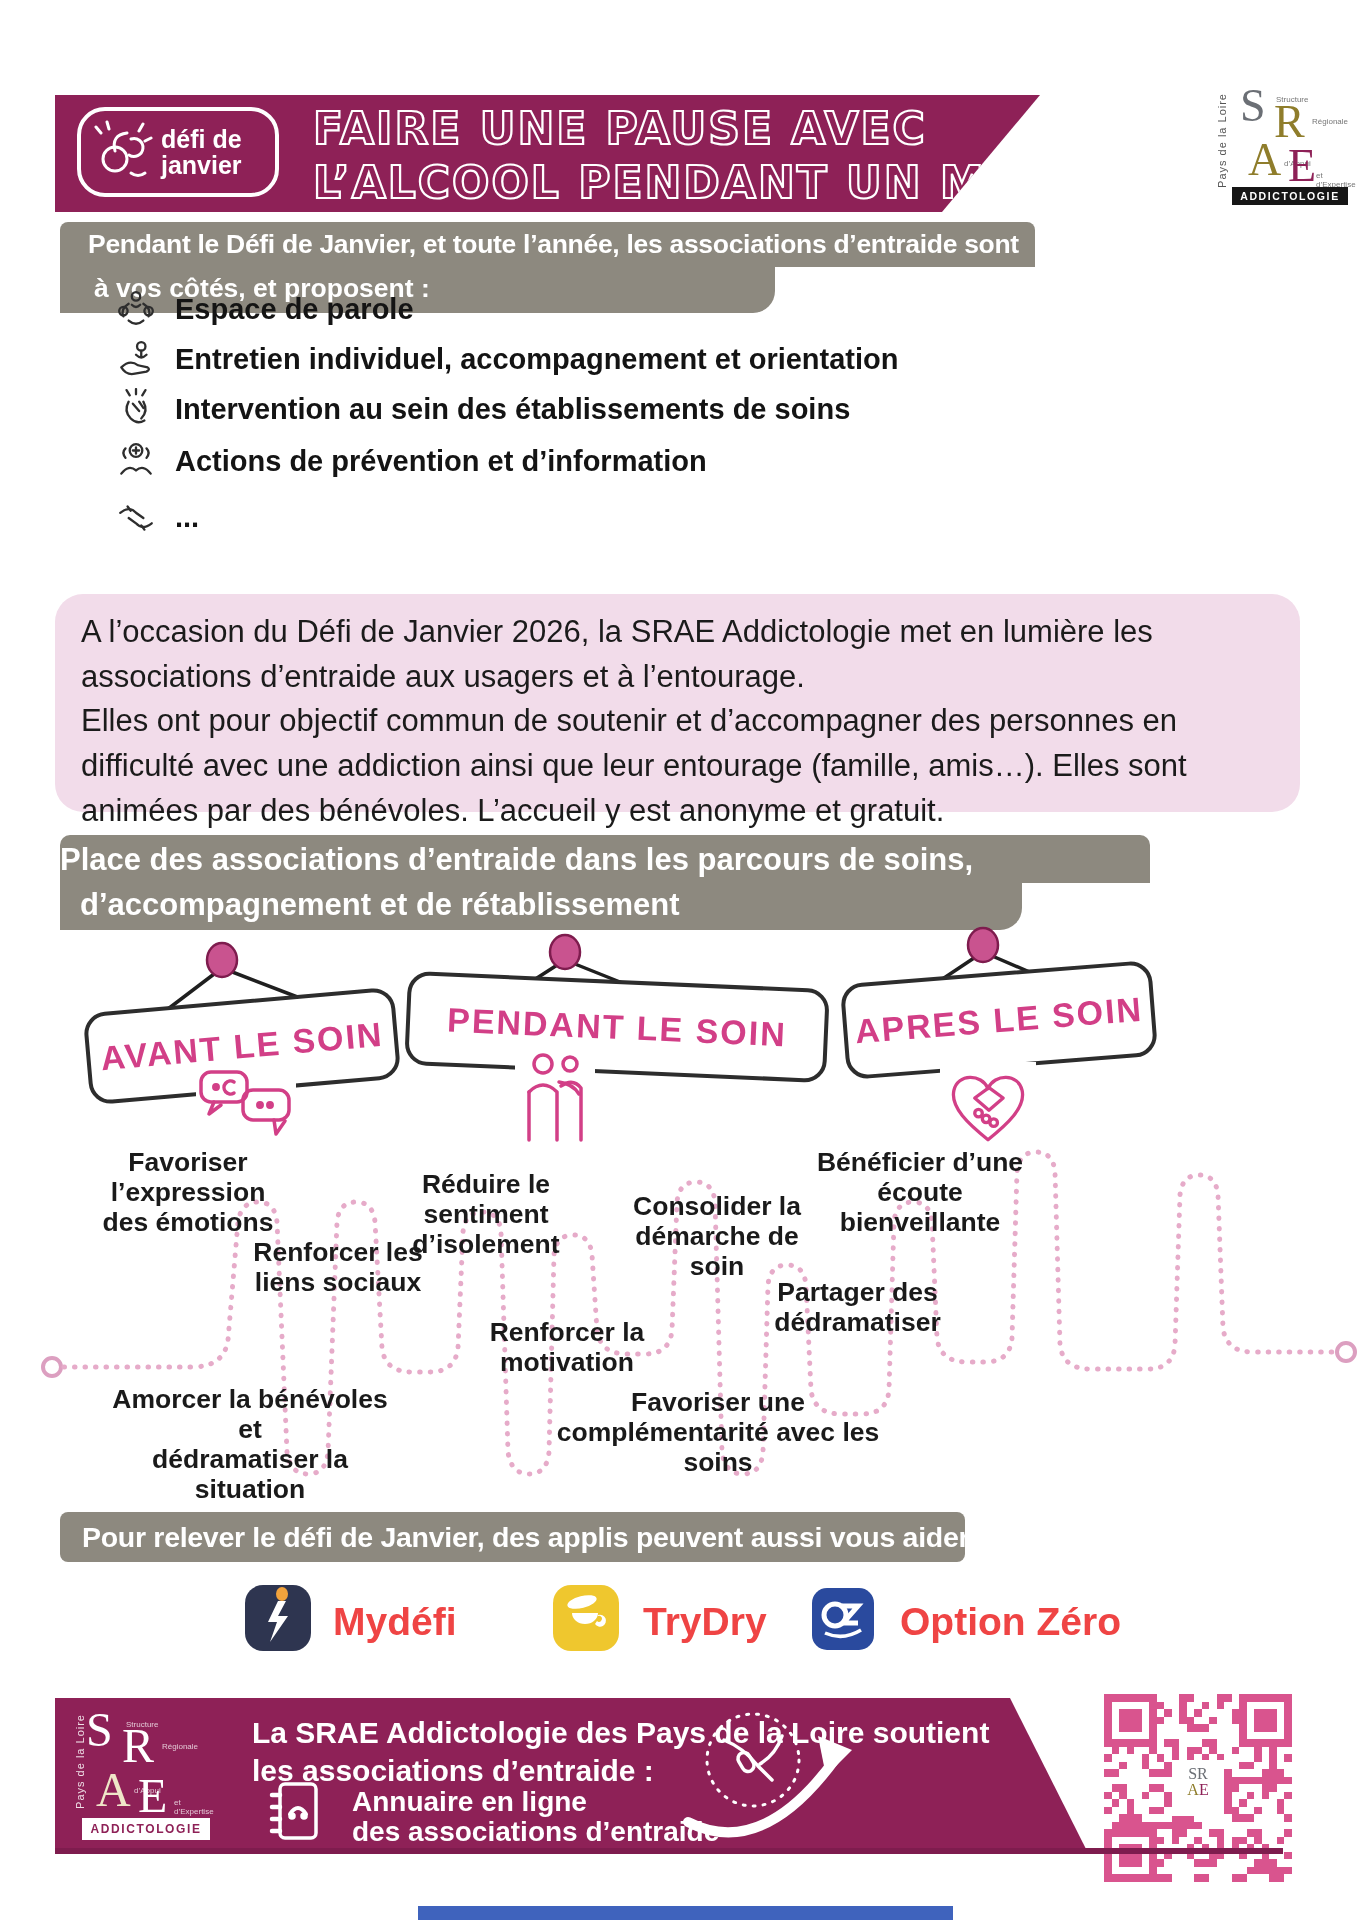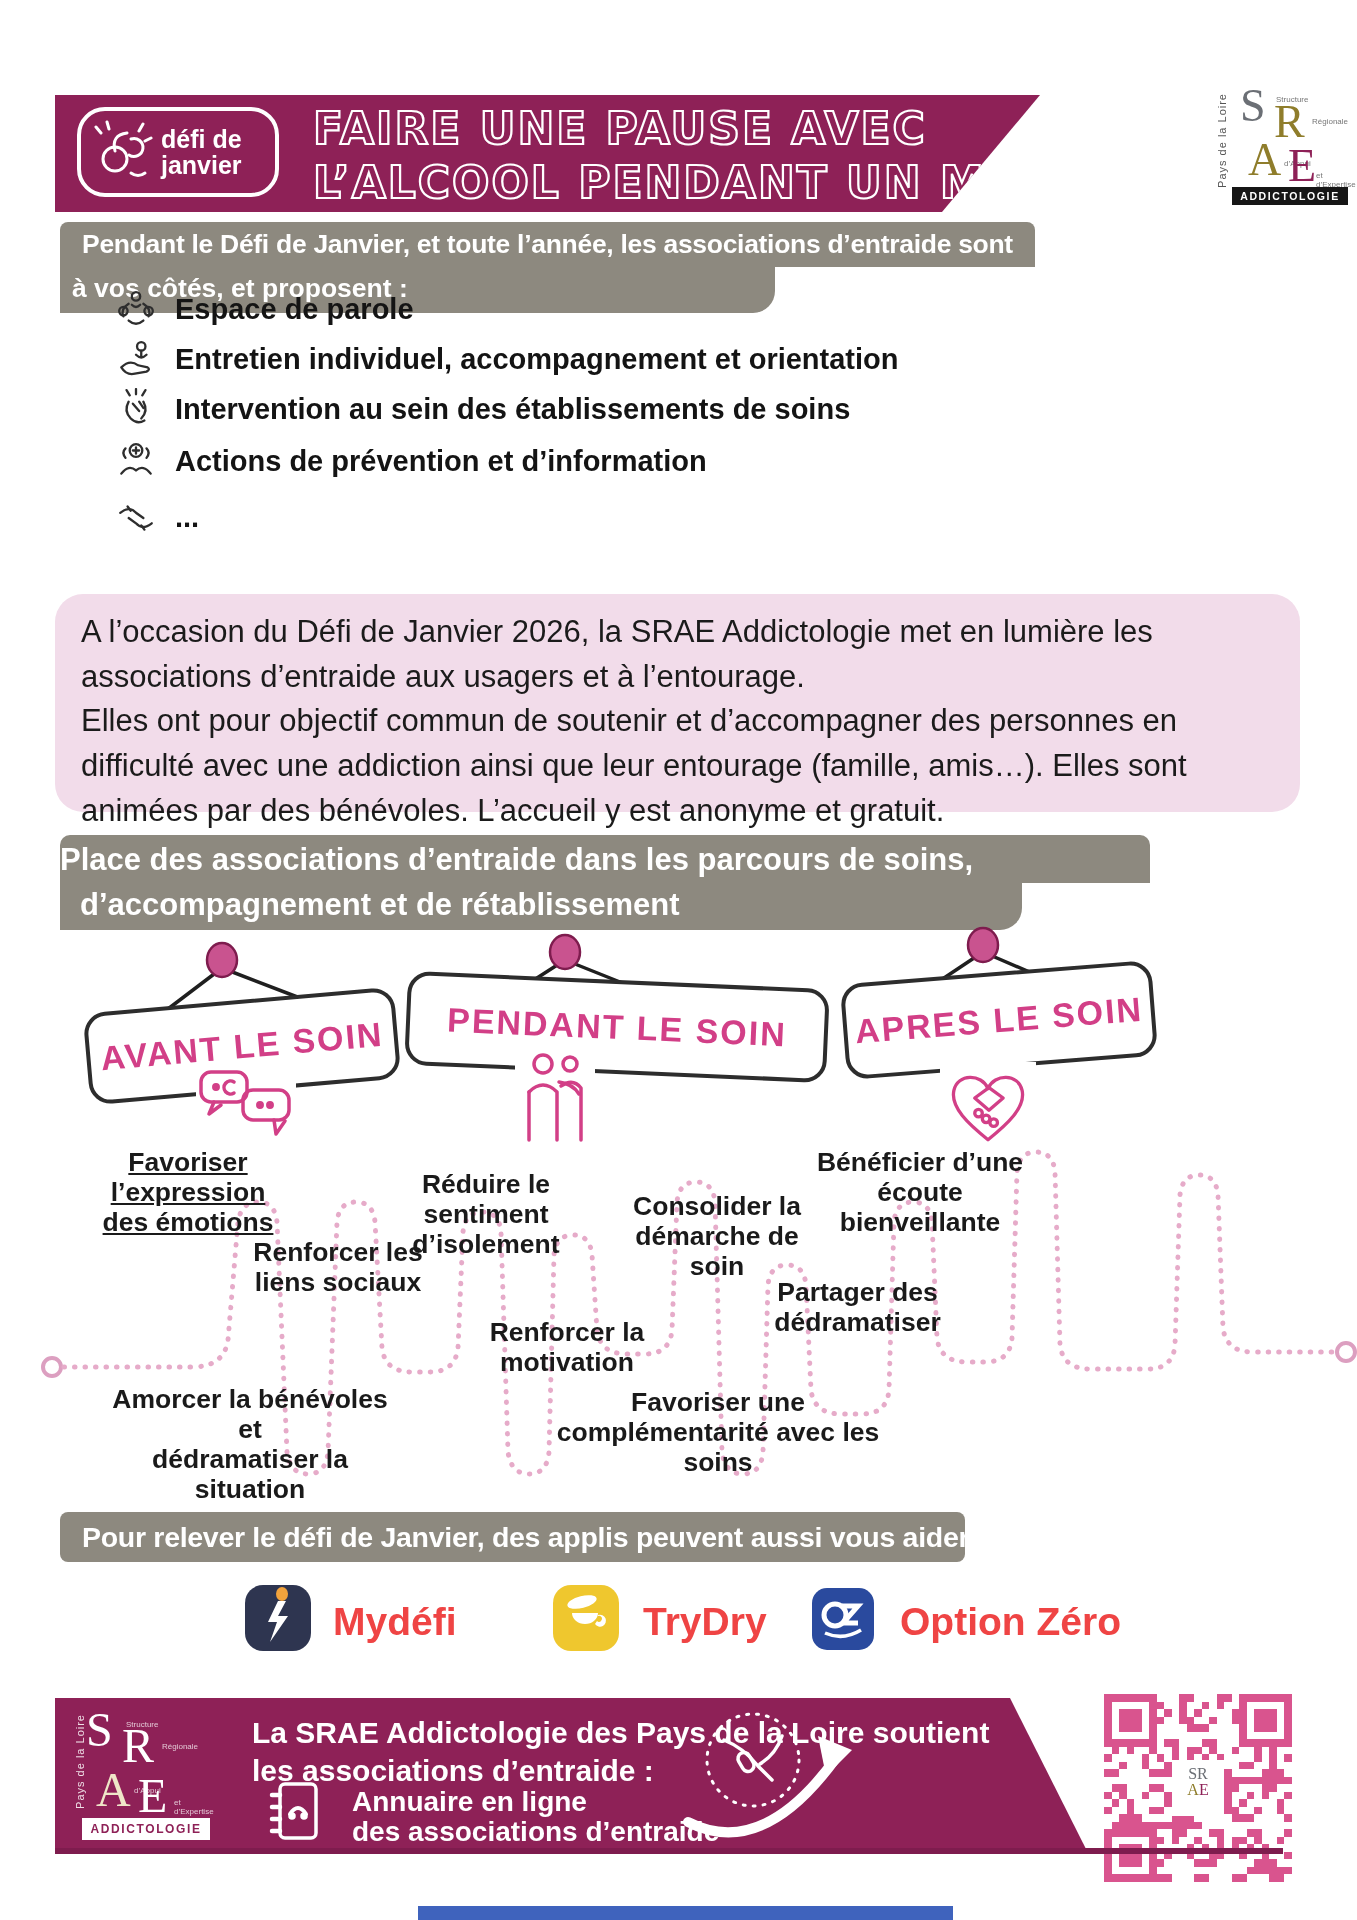--- a/index.html
+++ b/index.html
@@ -32,23 +32,23 @@
   #srae-top .l-a{left:28px;top:52px;color:#8f7d2b;}
   #srae-top .l-e{left:68px;top:58px;color:#8e2157;}
   #srae-top .w-s{left:56px;top:10px;}
   #srae-top .w-r{left:92px;top:32px;}
   #srae-top .w-a{left:64px;top:74px;}
   #srae-top .w-e{left:96px;top:86px;width:40px;}
 
   
   .gray{background:#8d897f;color:#fff;font-weight:600;}
   #intro-l1{left:60px;top:222px;width:975px;height:45px;border-radius:8px 8px 0 0;
-    font-size:26.5px;letter-spacing:-0.3px;line-height:45px;padding-left:22px;box-sizing:border-box;white-space:nowrap;}
+    font-size:26.5px;letter-spacing:-0.3px;line-height:45px;padding-left:28px;box-sizing:border-box;white-space:nowrap;}
   #intro-l2{left:60px;top:267px;width:715px;height:46px;border-radius:0 0 22px 0;
-    font-size:26.5px;line-height:42px;padding-left:12px;box-sizing:border-box;white-space:nowrap;}
+    font-size:26.5px;line-height:42px;padding-left:34px;box-sizing:border-box;white-space:nowrap;}
   #place-l1{left:60px;top:835px;width:1090px;height:48px;border-radius:10px 10px 0 0;
     font-size:31px;line-height:50px;box-sizing:border-box;white-space:nowrap;}
   #place-l2{left:60px;top:883px;width:962px;height:47px;border-radius:0 0 22px 0;
     font-size:31px;line-height:44px;padding-left:20px;box-sizing:border-box;white-space:nowrap;}
   #apps-banner{left:60px;top:1512px;width:905px;height:50px;border-radius:8px;
     font-size:28.5px;letter-spacing:-0.3px;line-height:50px;padding-left:22px;box-sizing:border-box;white-space:nowrap;}
 
   
   .service-row{position:absolute;left:115px;display:flex;align-items:center;gap:18px;}
   .service-label{font-size:29px;font-weight:600;color:#141414;white-space:nowrap;}
@@ -66,21 +66,21 @@
   #sign-avant{left:86px;top:1000px;width:304px;height:84px;transform:rotate(-5deg);}
   #sign-pendant{left:406px;top:980px;width:414px;height:86px;transform:rotate(2.5deg);}
   #sign-apres{left:843px;top:972px;width:304px;height:88px;transform:rotate(-4.5deg);}
   .sign-icon{position:absolute;background:#fff;}
   #icon-speech{left:196px;top:1066px;width:100px;height:78px;}
   #icon-people{left:515px;top:1052px;width:80px;height:92px;}
   #icon-handshake{left:940px;top:1062px;width:96px;height:90px;}
 
   
   .benefit{position:absolute;text-align:center;font-size:26.5px;font-weight:600;line-height:1.13;color:#1a1a1a;}
-  .b1{left:63px;top:1148px;width:250px;text-decoration:underline;}
+  .b1{left:63px;top:1148px;width:250px;}
   .b2{left:361px;top:1170px;width:250px;}
   .b3{left:238px;top:1238px;width:200px;}
   .b4{left:612px;top:1192px;width:210px;}
   .b5{left:795px;top:1148px;width:250px;}
   .b6{left:472px;top:1318px;width:190px;}
   .b7{left:765px;top:1278px;width:185px;}
   .b8{left:100px;top:1385px;width:300px;}
   .b9{left:538px;top:1388px;width:360px;}
 
   

